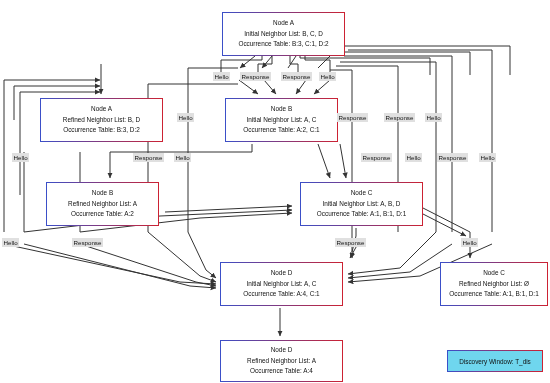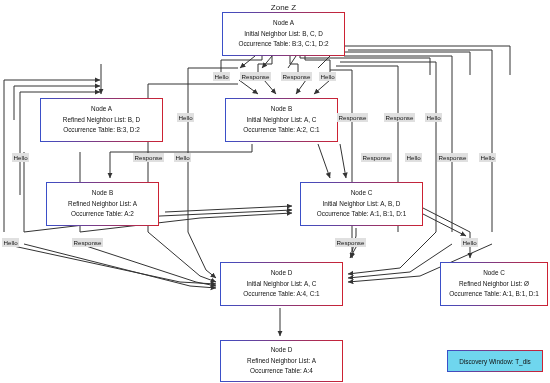--- a/index.html
+++ b/index.html
@@ -114,21 +114,20 @@
       <path d="M188,232 L206,270 L216,278"></path>
 
       <path d="M492,244 L420,276 L348,282"></path>
       <path d="M452,244 L410,272 L348,278"></path>
       <path d="M436,232 L400,268 L348,274"></path>
 
       <path d="M280,308 L280,336"></path>
     </g>
   </svg>
 
-  <div class="zone-title" style="left:222px;top:3px;width:123px;">Zone Z</div>
 
   <div class="node" style="left:222px;top:12px;width:123px;height:44px;">
     <div class="ttl">Node A</div>
     <div class="ln">Initial Neighbor List: B, C, D</div>
     <div class="ln">Occurrence Table: B:3, C:1, D:2</div>
   </div>
 
   <div class="node" style="left:40px;top:98px;width:123px;height:44px;">
     <div class="ttl">Node A</div>
     <div class="ln">Refined Neighbor List: B, D</div>

